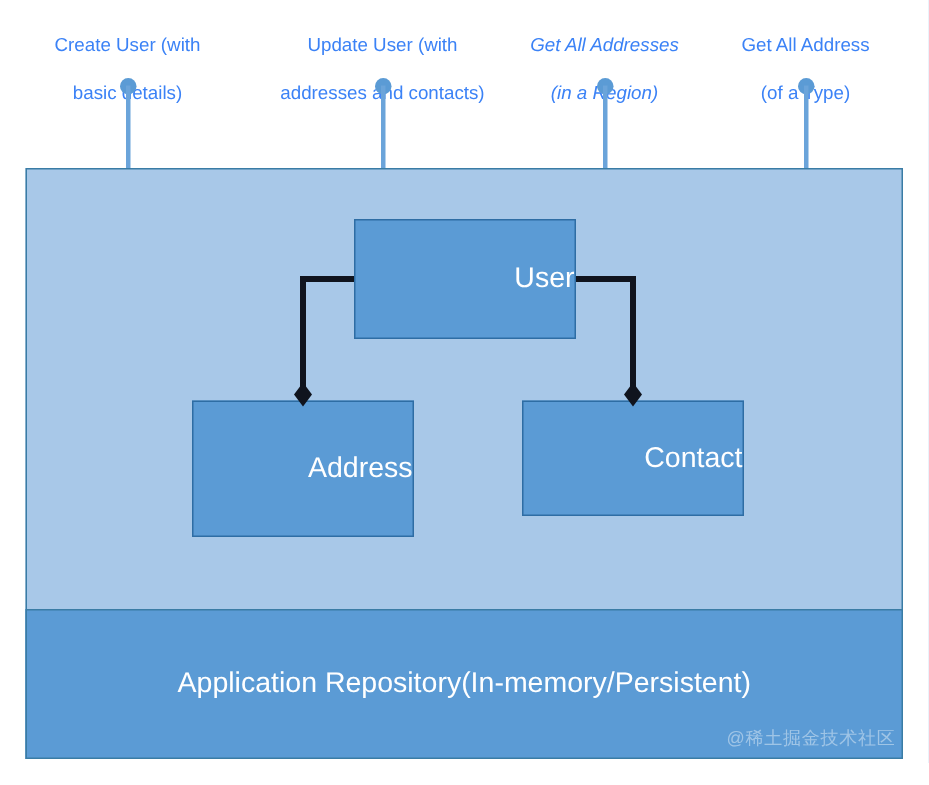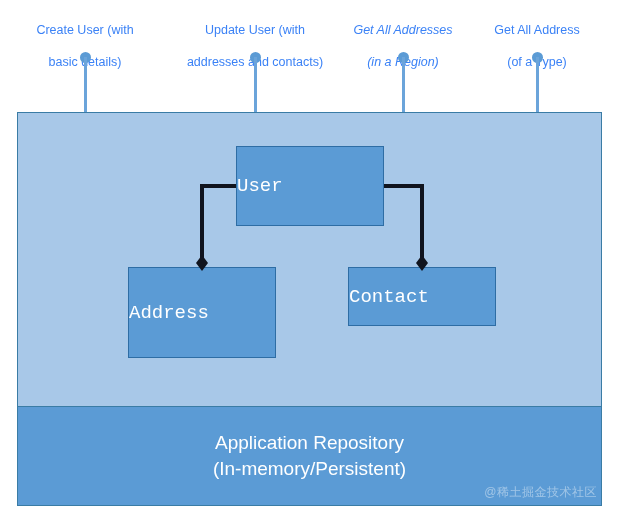--- a/index.html
+++ b/index.html
@@ -82,48 +82,48 @@
   #repository-band {
     position: absolute;
     left: 17px;
     top: 406px;
     width: 585px;
     height: 100px;
     background: #5b9bd5;
     border: 1px solid #3a7ca5;
     box-sizing: border-box;
     display: flex;
-    flex-direction: column;
+    flex-direction: row;
     align-items: center;
     justify-content: center;
   }
   #repository-band .rep-line {
     color: #ffffff;
     font-size: 19px;
     line-height: 26px;
     text-align: center;
     font-family: "Liberation Sans", sans-serif;
   }
 
   
   .entity-box {
     position: absolute;
     background: #5b9bd5;
     border: 1px solid #2e6da4;
     box-sizing: border-box;
     display: flex;
     align-items: center;
-    justify-content: flex-start;
+    justify-content: flex-end;
     color: #ffffff;
     font-size: 19px;
-    font-family: Liberation Mono, monospace;
+    font-family: Liberation Sans, sans-serif;
   }
   #entity-user    { left: 236px; top: 146px; width: 148px; height: 80px; }
   #entity-address { left: 128px; top: 267px; width: 148px; height: 91px; }
-  #entity-contact { left: 348px; top: 267px; width: 148px; height: 59px; }
+  #entity-contact { left: 348px; top: 267px; width: 148px; height: 77px; }
 
   
   #connectors {
     position: absolute;
     left: 0; top: 0;
     width: 619px;
     height: 523px;
     pointer-events: none;
   }
 

